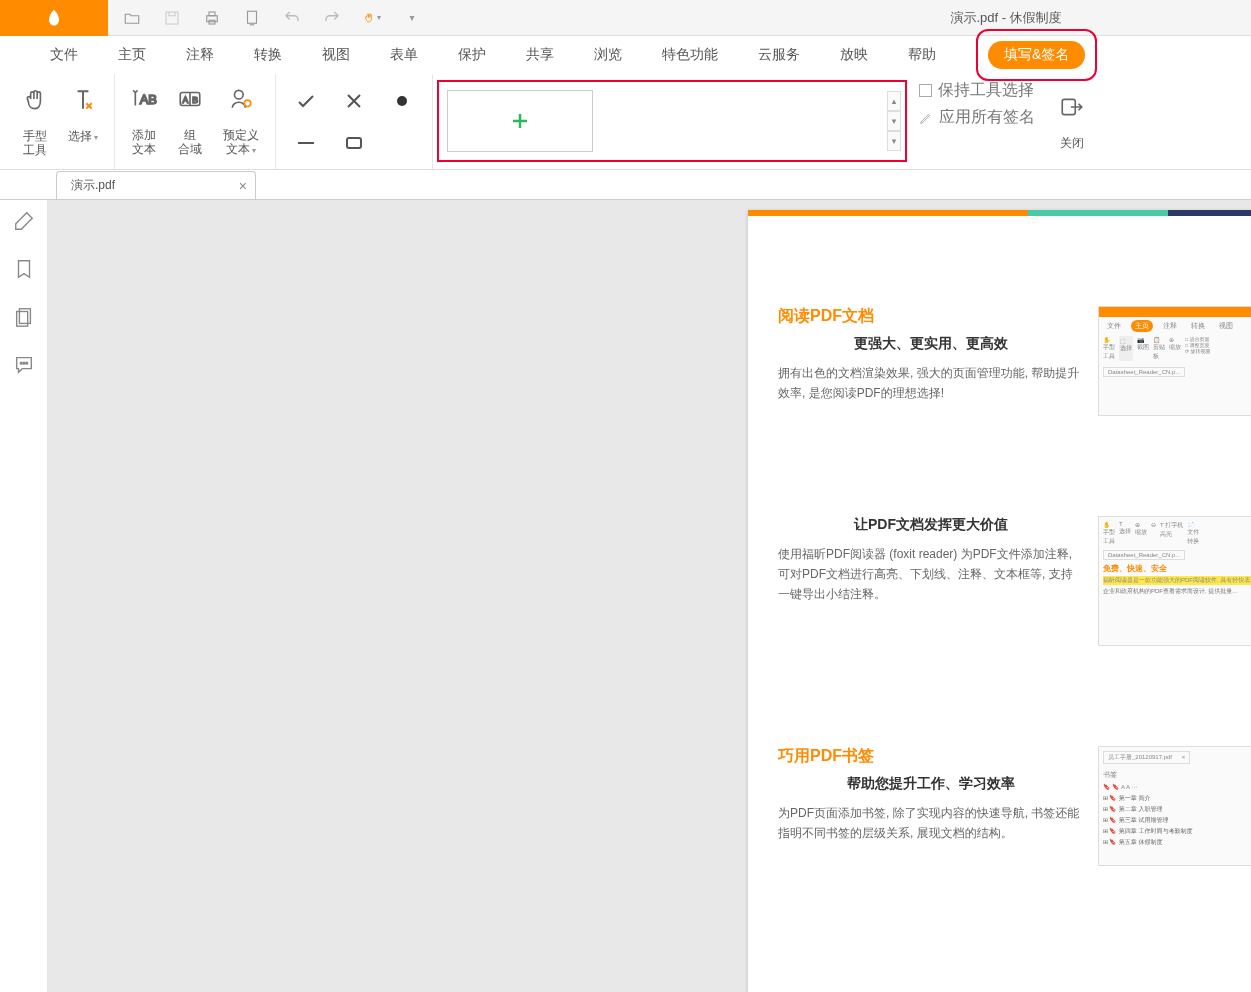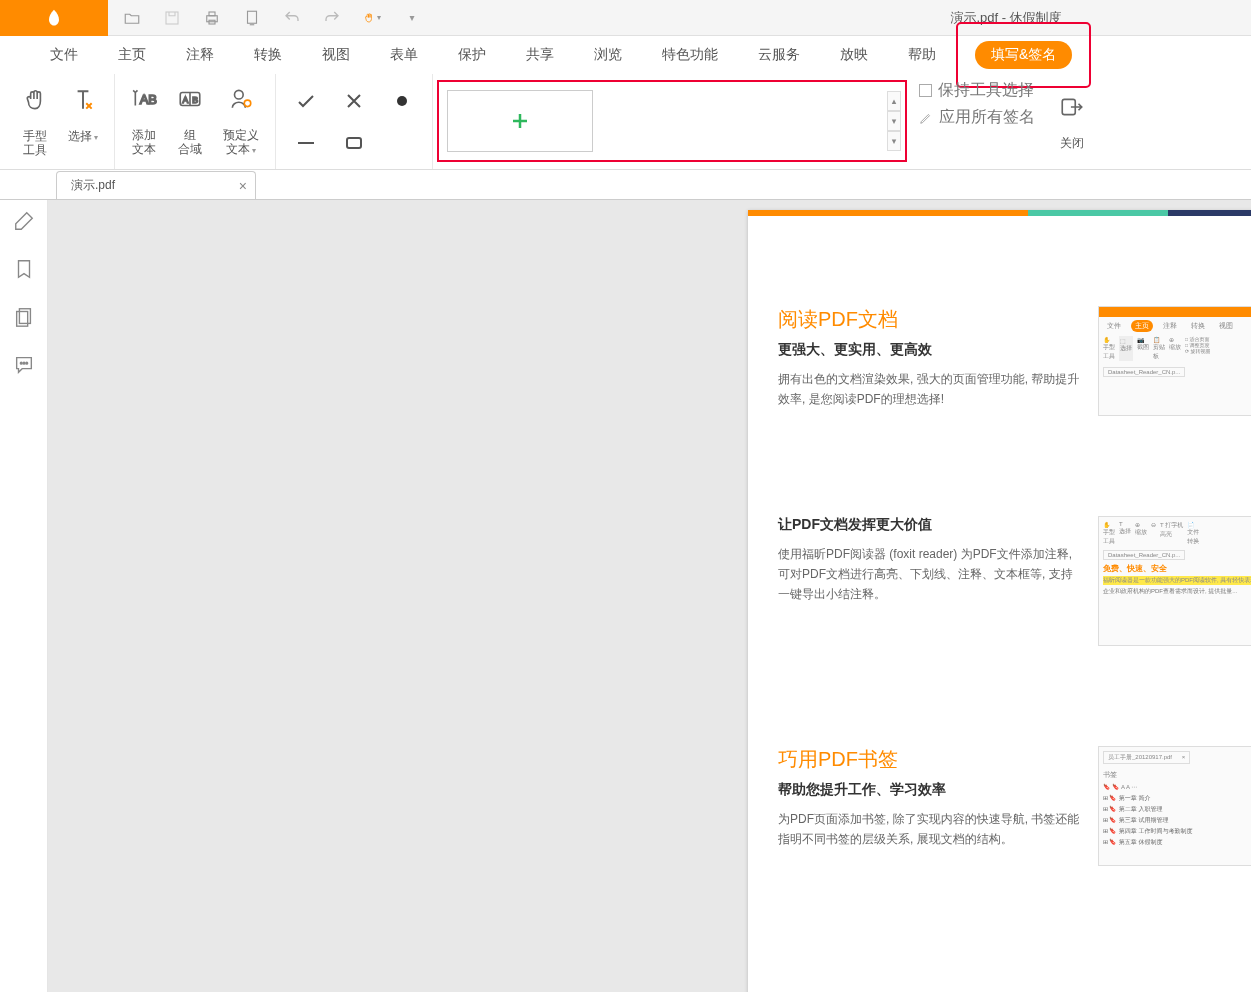--- a/index.html
+++ b/index.html
@@ -11,21 +11,21 @@
 .logo svg { width: 20px; height: 20px; fill: #fff; }
 .qat { display: flex; align-items: center; padding-left: 15px; gap: 22px; }
 .qat-btn { width: 18px; height: 18px; display: flex; align-items: center; justify-content: center; cursor: pointer; color: #888; }
 .qat-btn svg { width: 18px; height: 18px; }
 .title-center { flex: 1; text-align: center; color: #555; font-size: 13px; padding-left: 340px; }
 
 
 .menu-bar { height: 38px; display: flex; align-items: center; padding-left: 30px; gap: 0; }
 .menu-tab { padding: 0 20px; height: 38px; display: flex; align-items: center; color: #555; cursor: pointer; font-size: 14px; }
 .menu-tab.active { background: #ff8b00; color: #fff; border-radius: 16px; height: 28px; padding: 0 16px; }
-.menu-hl { border: 2px solid #e03; border-radius: 5px; padding: 17px; margin-left: 0;}
+.menu-hl { border: 2px solid #e03; border-radius: 12px; padding: 10px; margin-left: 20px;}
 
 
 .ribbon { height: 96px; display: flex; border-bottom: 1px solid #ddd; padding-left: 6px; }
 .rib-group { display: flex; flex-direction: column; align-items: center; justify-content: center; padding: 0 10px; border-right: 1px solid #e8e8e8; }
 .rib-btn-lg { display: flex; flex-direction: column; align-items: center; gap: 16px; cursor: pointer; padding: 4px 6px; min-width: 36px; }
 .rib-btn-lg .ico { width: 26px; height: 26px; display: flex; align-items: center; justify-content: center; color: #666; }
 .rib-btn-lg .lbl { font-size: 12px; color: #555; text-align: center; line-height: 14px; }
 .rib-row { display: flex; gap: 8px; }
 .rib-col { display: flex; flex-direction: column; gap: 6px; justify-content: center; }
 .sm-ico { width: 24px; height: 24px; display: flex; align-items: center; justify-content: center; cursor: pointer; color: #555; }
@@ -52,22 +52,22 @@
 .side-expand { width: 12px; position: absolute; left: 48px; top: 580px; color: #999; cursor: pointer; font-size: 10px;}
 
 
 .doc-view { flex: 1; background: #e8e8e8; position: relative; overflow: hidden; }
 .page { position: absolute; background: #fff; box-shadow: 0 1px 4px rgba(0,0,0,.2); }
 .page1 { left: 700px; top: 10px; width: 560px; height: 800px; border-top: 6px solid #ff8b00; }
 .page1::before { content:''; position:absolute; top:-6px; left:50%; width:25%; height:6px; background:#4bc8a5;}
 .page1::after { content:''; position:absolute; top:-6px; left:75%; width:25%; height:6px; background:#2b3a67;}
 .content-block { padding: 30px 30px 0 30px; display:flex; gap:14px; }
 .cb-text { flex:1; }
-.cb-title { color: #ff8b00; font-size: 20px; font-weight: normal; margin-bottom: 8px; }
-.cb-sub { color: #333; font-size: 14px; font-weight: bold; margin-bottom: 10px; }
+.cb-title { color: #ff8b00; font-size: 16px; font-weight: bold; margin-bottom: 8px; }
+.cb-sub { color: #333; font-size: 14px; font-weight: bold; margin-bottom: 10px; text-align: center; }
 .cb-body { color: #666; font-size: 12px; line-height: 20px; }
 .cb-thumb { width: 180px; height: 110px; border: 1px solid #ddd; background: #fafafa; font-size: 7px; color:#888; padding:4px; overflow:hidden;}
 .thumb-tabs { display:flex; gap:6px; font-size:7px; margin-bottom:4px;}
 .thumb-tab { padding:1px 4px; }
 .thumb-tab.on { background:#ff8b00; color:#fff; border-radius:6px;}
 .thumb-hl { color:#ff8b00; font-size:8px; font-weight:bold;}
 .thumb-mark { background:#ffe94a; font-size:6px; display:block; margin-top:2px;}
 
 .drop { font-size: 8px; color: #999; margin-left: 2px;}
 </style>

